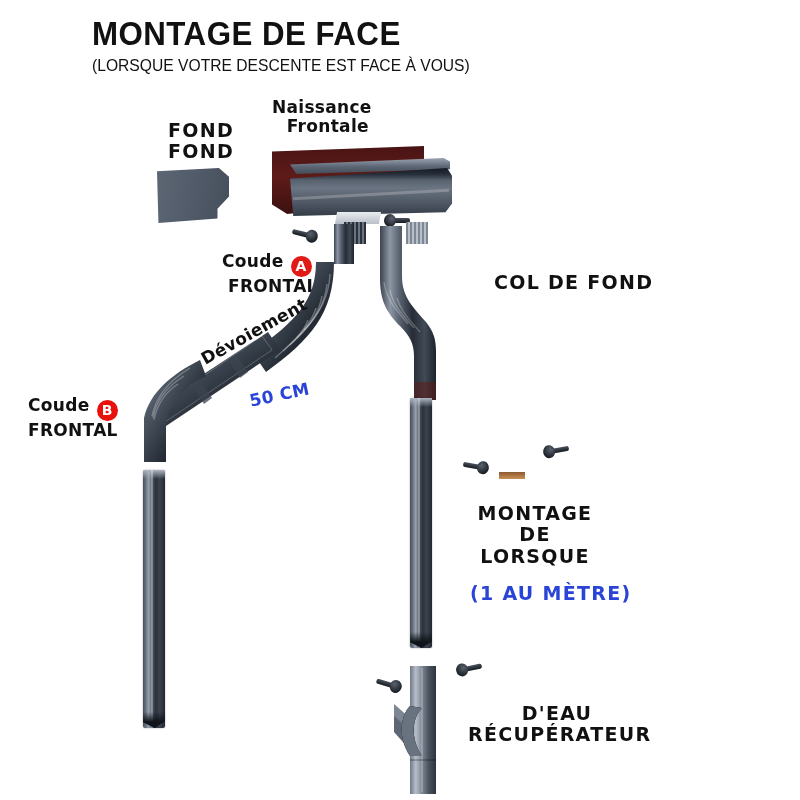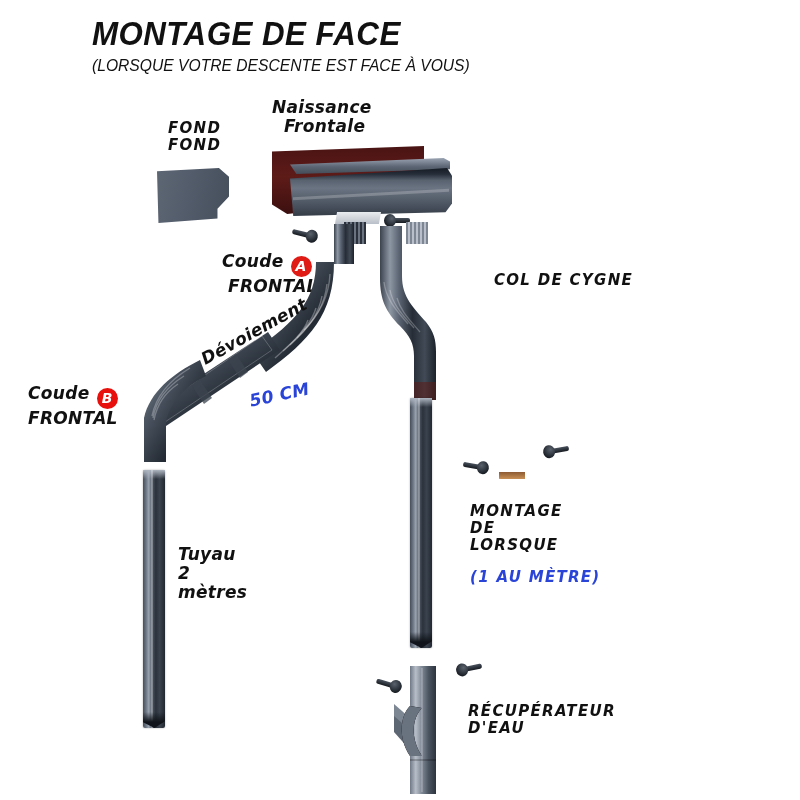--- a/index.html
+++ b/index.html
@@ -1,18 +1,18 @@
 <!DOCTYPE html>
 <html><head>
 <meta charset="utf-8">
 <style>
   html,body{margin:0;padding:0;background:#fff;}
   body{width:800px;height:800px;overflow:hidden;
        font-family:"DejaVu Sans",sans-serif;}
-  #stage{position:relative;width:800px;height:704px;background:#ffffff;font-style:italic;}
+  #stage{position:relative;width:800px;height:704px;background:#ffffff;}
 
   
   .title{
     position:absolute;left:92px;top:14px;
     font-family:"Liberation Sans",sans-serif;
     font-size:34px;font-weight:700;color:#111;
     letter-spacing:.5px;transform:scaleX(.92);transform-origin:left top;
     white-space:nowrap;
   }
   .subtitle{
@@ -20,24 +20,24 @@
     font-family:"Liberation Sans",sans-serif;
     font-size:17px;font-weight:400;color:#111;
     transform:scaleX(.92);transform-origin:left top;white-space:nowrap;
   }
   .hand{
     position:absolute;
     font-family:"DejaVu Sans",sans-serif;
     font-weight:700;color:#111;white-space:nowrap;
     line-height:1.12;letter-spacing:.6px;
   }
-  .hand.caps{font-size:15px;letter-spacing:1.3px;}
+  .hand.caps{font-size:19px;letter-spacing:1.3px;}
   .hand.script{font-size:17px;letter-spacing:.3px;}
   .blue{color:#2a44d8;}
-  .ctr{text-align:left;}
+  .ctr{text-align:center;}
 
   
   .badge{
     display:inline-block;width:21px;height:21px;border-radius:50%;
     color:#fff;font-size:14px;font-weight:700;line-height:21px;
     text-align:center;vertical-align:-4px;margin:0 1px;
     font-family:"DejaVu Sans",sans-serif;
   }
   .badge.a{background:#e01b16;}
   .badge.b{background:#e8100c;}
@@ -231,62 +231,57 @@
 
   <div class="hand script" style="left:198px;top:352px;
        transform:rotate(-29deg);transform-origin:left top;">
     <span>Dévoiement</span>
   </div>
   <div class="hand script blue" style="left:248px;top:392px;
        transform:rotate(-12deg);transform-origin:left top;">
     <span>50 CM</span>
   </div>
 
-  <div class="hand script" style="left:28px;top:384px;">
+  <div class="hand script" style="left:28px;top:396px;">
     <div>
       <span>Coude</span>
       <span class="badge b">B</span>
     </div>
     <div class="caps">FRONTAL</div>
   </div>
 
   <svg class="svgpart" style="left:126px;top:358px;" width="80" height="110" viewBox="0 0 80 110">
     <path d="M74 2 C46 16, 24 34, 18 60 L18 104 L40 104 L40 64 C44 44, 60 28, 80 18 Z" fill="url(#pg2)"></path>
     <g stroke="rgba(255,255,255,.28)" stroke-width="1.4" fill="none">
       <path d="M64 10 C44 22, 30 38, 26 58"></path>
       <path d="M58 18 C42 28, 30 42, 27 60"></path>
       <path d="M52 26 C40 34, 31 46, 28 62"></path>
     </g>
   </svg>
 
   <div class="part tube" style="left:143px;top:470px;width:22px;height:258px;">
     <div class="captop"></div>
     <div class="seam"></div>
     <div class="capend"></div>
-  </div>
-  <div class="hand script ctr" style="left:178px;top:545px;">
-    <div>Tuyau</div>
-    <div>2</div>
-    <div>mètres</div>
   </div>
 
   <svg class="svgpart" style="left:370px;top:224px;" width="90" height="180" viewBox="0 0 90 180">
     <path d="M10 2 L32 2 L32 52 C32 74, 44 84, 56 98 C64 108, 66 116, 66 128
              L66 176 L44 176 L44 132 C44 120, 40 112, 30 102
              C16 88, 10 76, 10 54 Z" fill="url(#pg)"></path>
     <g stroke="rgba(255,255,255,.26)" stroke-width="1.3" fill="none">
       <path d="M14 58 C16 76, 28 88, 38 100"></path>
       <path d="M20 66 C23 82, 34 92, 44 104"></path>
       <path d="M27 74 C31 88, 40 96, 50 108"></path>
     </g>
     <rect x="44" y="158" width="22" height="18" fill="#5c1b18" opacity=".55"></rect>
   </svg>
 
   <div class="hand caps" style="left:494px;top:272px;">
-    <span>COL DE CYGNE</span>
+    <span>COL DE FOND</span>
   </div>
 
   <div class="part tube" style="left:410px;top:398px;width:22px;height:250px;">
     <div class="captop"></div>
     <div class="seam"></div>
     <div class="capend"></div>
   </div>
 
   <div class="part bracket" style="left:492px;top:437px;">
     <div class="ridge"></div>
@@ -333,17 +328,17 @@
   <div class="part screw" style="left:376px;top:678px;transform:rotate(16deg);">
     <div class="shaft"></div>
       <div class="head"></div>
   </div>
   <div class="part screw flip" style="left:456px;top:662px;transform:scaleX(-1) rotate(12deg);">
     <div class="shaft"></div>
       <div class="head"></div>
   </div>
 
   <div class="hand caps ctr" style="left:468px;top:703px;width:178px;">
+    <div>D'EAU</div>
     <div>RÉCUPÉRATEUR</div>
-    <div>D'EAU</div>
   </div>
 
 </div>
 
 </body></html>

